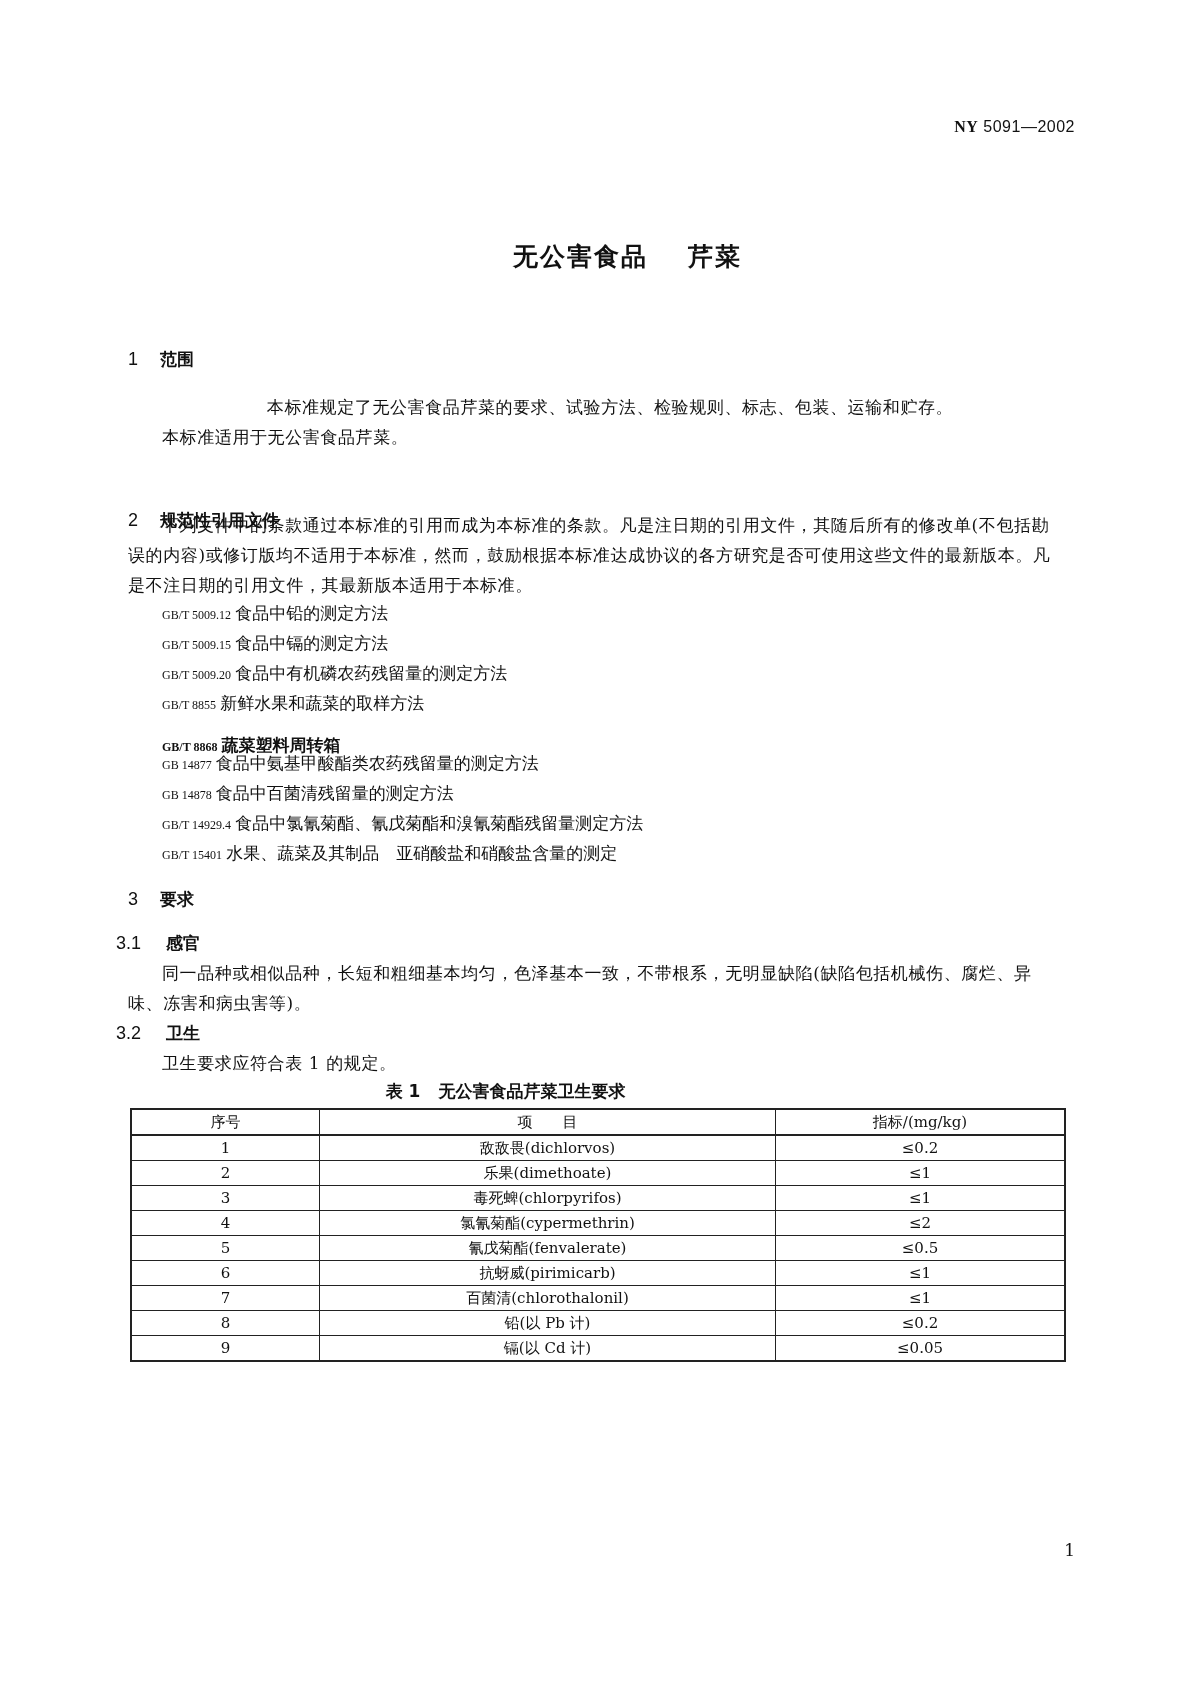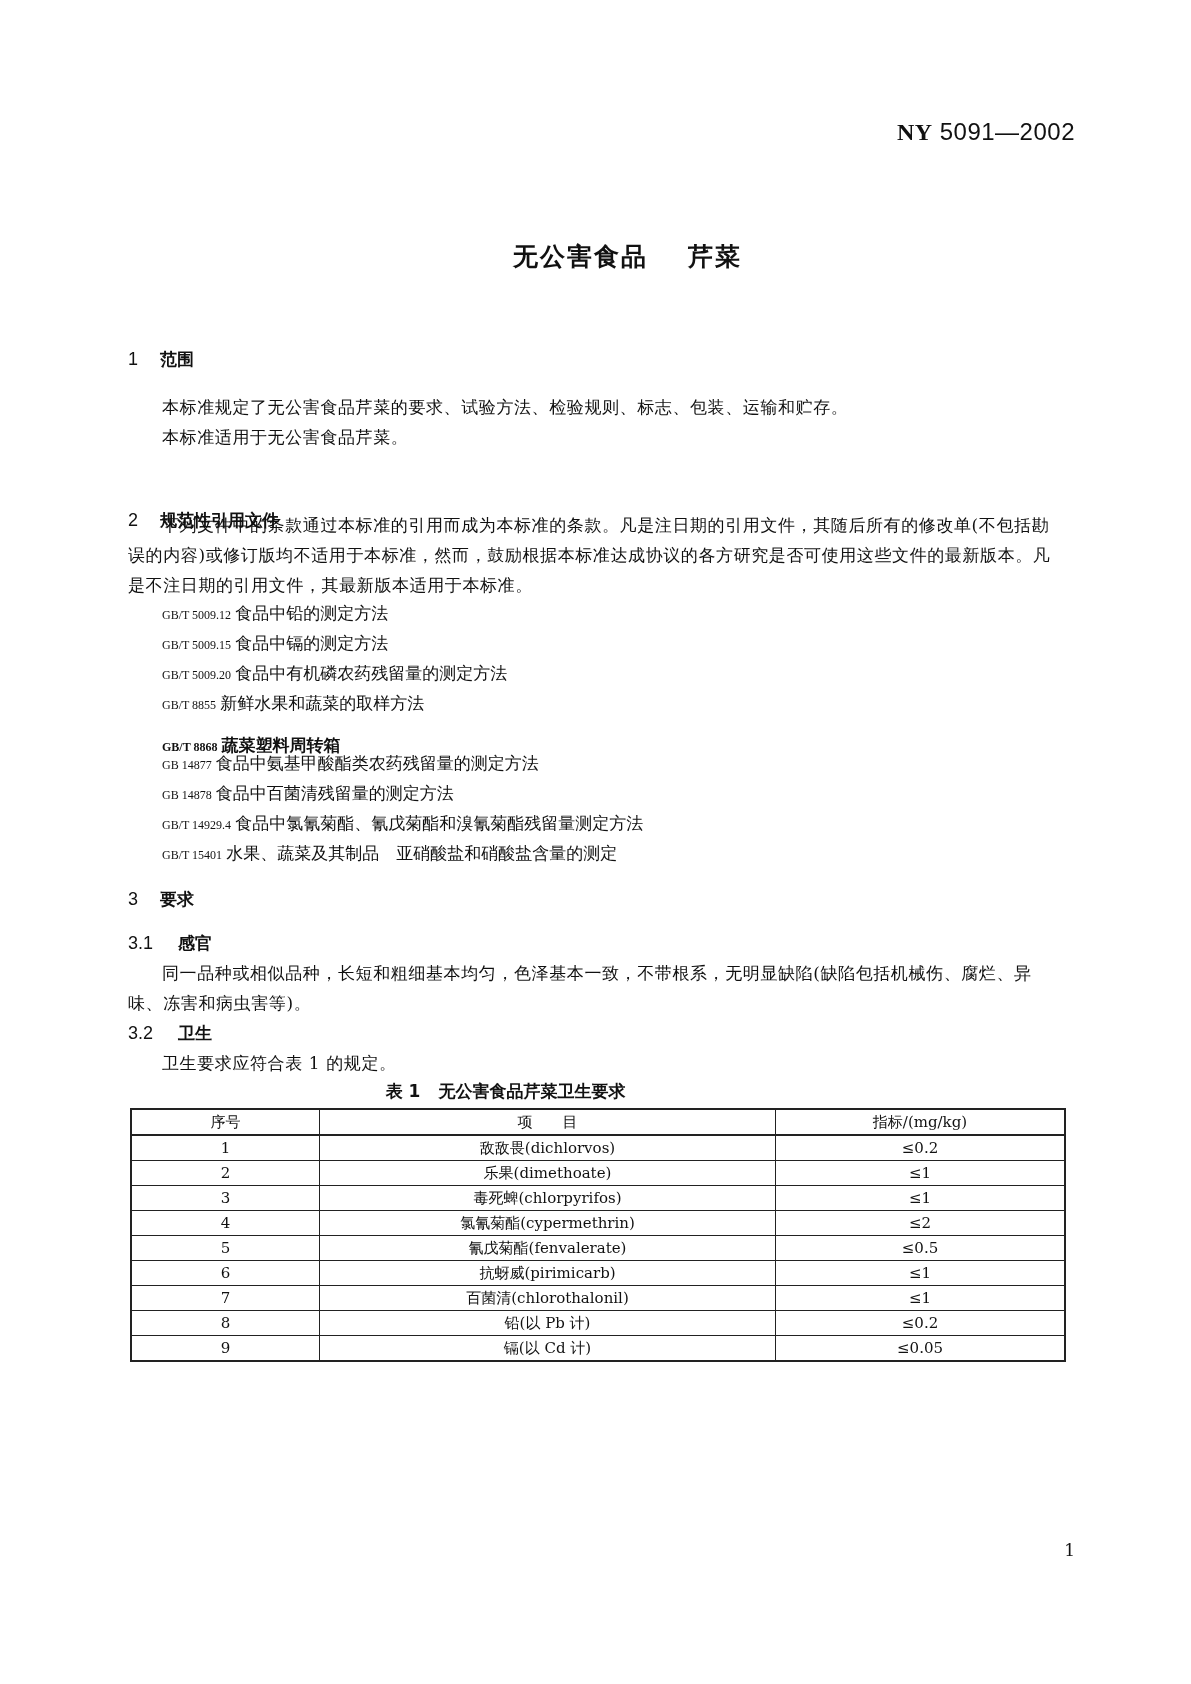--- a/index.html
+++ b/index.html
@@ -1,25 +1,25 @@
 <!DOCTYPE html>
 <html><head>
 <meta charset="utf-8">
 <style>
   html, body { margin:0; padding:0; background:#ffffff; }
   body { width:1191px; height:1684px; position:relative; overflow:hidden; color:#111;
          font-family:"DejaVu Serif", "Liberation Serif", serif; }
   .abs { position:absolute; }
-  .std-no { right:116px; top:118px; font-family:"Liberation Sans", sans-serif; font-size:24px; letter-spacing:0.5px; }
+  .std-no { right:116px; top:118px; font-family:"Liberation Sans", sans-serif; font-size:16px; letter-spacing:0.5px; }
   .std-no .ny { font-family:"Liberation Serif", serif; font-weight:bold; }
   .title { left:0; width:1191px; top:240px; text-align:center; font-family:"DejaVu Sans", sans-serif; font-weight:bold; font-size:25px; letter-spacing:2px;padding-left:32px; }
   .title .gap { display:inline-block; width:40px; }
   .h1 { left:128px; font-family:"DejaVu Sans", sans-serif; font-weight:bold; font-size:17px; }
   .h1 .num { display:inline-block; width:32px; font-weight:normal; font-family:"Liberation Sans", sans-serif; font-size:18px; }
-  .h2 { left:128px; font-family:"DejaVu Sans", sans-serif; font-weight:bold; font-size:17px; }
+  .h2 { left:116px; font-family:"DejaVu Sans", sans-serif; font-weight:bold; font-size:17px; }
   .h2 .num { display:inline-block; width:50px; font-weight:normal; font-family:"Liberation Sans", sans-serif; font-size:18px; }
   .para { left:128px; width:930px; font-size:17px; line-height:30px; text-indent:34px; letter-spacing:0.6px; }
   .ref { left:162px; font-size:17px; white-space:nowrap; }
   .ref .code { font-family:"Liberation Serif", serif; font-size:12px; margin-right:4px; }
   .tbl-title { left:0; width:1011px; top:1080px; text-align:center; font-family:"DejaVu Sans", sans-serif; font-weight:bold; font-size:17px; }
   .tbl-title .gap { display:inline-block; width:18px; }
   table.req { position:absolute; left:130px; top:1108px; width:936px; border-collapse:collapse; font-size:15px; }
   table.req td, table.req th { border:1px solid #222; text-align:center; height:24px; padding:0; font-weight:normal; }
   table.req { border:2px solid #222; }
   table.req th { border-bottom:2px solid #222; }
@@ -35,21 +35,21 @@
   <span>5091—2002</span>
 </div>
 
 <div class="abs title">
   <span>无公害食品</span><span class="gap"></span><span>芹菜</span>
 </div>
 
 <div class="abs h1" style="top:348px;">
   <span class="num">1</span><span>范围</span>
 </div>
-<div class="abs para" style="top:392px;">本标准规定了无公害食品芹菜的要求、试验方法、检验规则、标志、包装、运输和贮存。</div>
+<div class="abs para" style="top:392px;text-align:center;">本标准规定了无公害食品芹菜的要求、试验方法、检验规则、标志、包装、运输和贮存。</div>
 <div class="abs para" style="top:422px;">本标准适用于无公害食品芹菜。</div>
 
 <div class="abs h1" style="top:468px;margin-top:41px;">
   <span class="num">2</span><span>规范性引用文件</span>
 </div>
 <div class="abs para" style="top:510px;">下列文件中的条款通过本标准的引用而成为本标准的条款。凡是注日期的引用文件，其随后所有的修改单(不包括勘误的内容)或修订版均不适用于本标准，然而，鼓励根据本标准达成协议的各方研究是否可使用这些文件的最新版本。凡是不注日期的引用文件，其最新版本适用于本标准。</div>
 
 <div class="abs ref" style="top:602px;"><span class="code">GB/T 5009.12</span><span>食品中铅的测定方法</span></div>
 <div class="abs ref" style="top:632px;"><span class="code">GB/T 5009.15</span><span>食品中镉的测定方法</span></div>
 <div class="abs ref" style="top:662px;"><span class="code">GB/T 5009.20</span><span>食品中有机磷农药残留量的测定方法</span></div>

